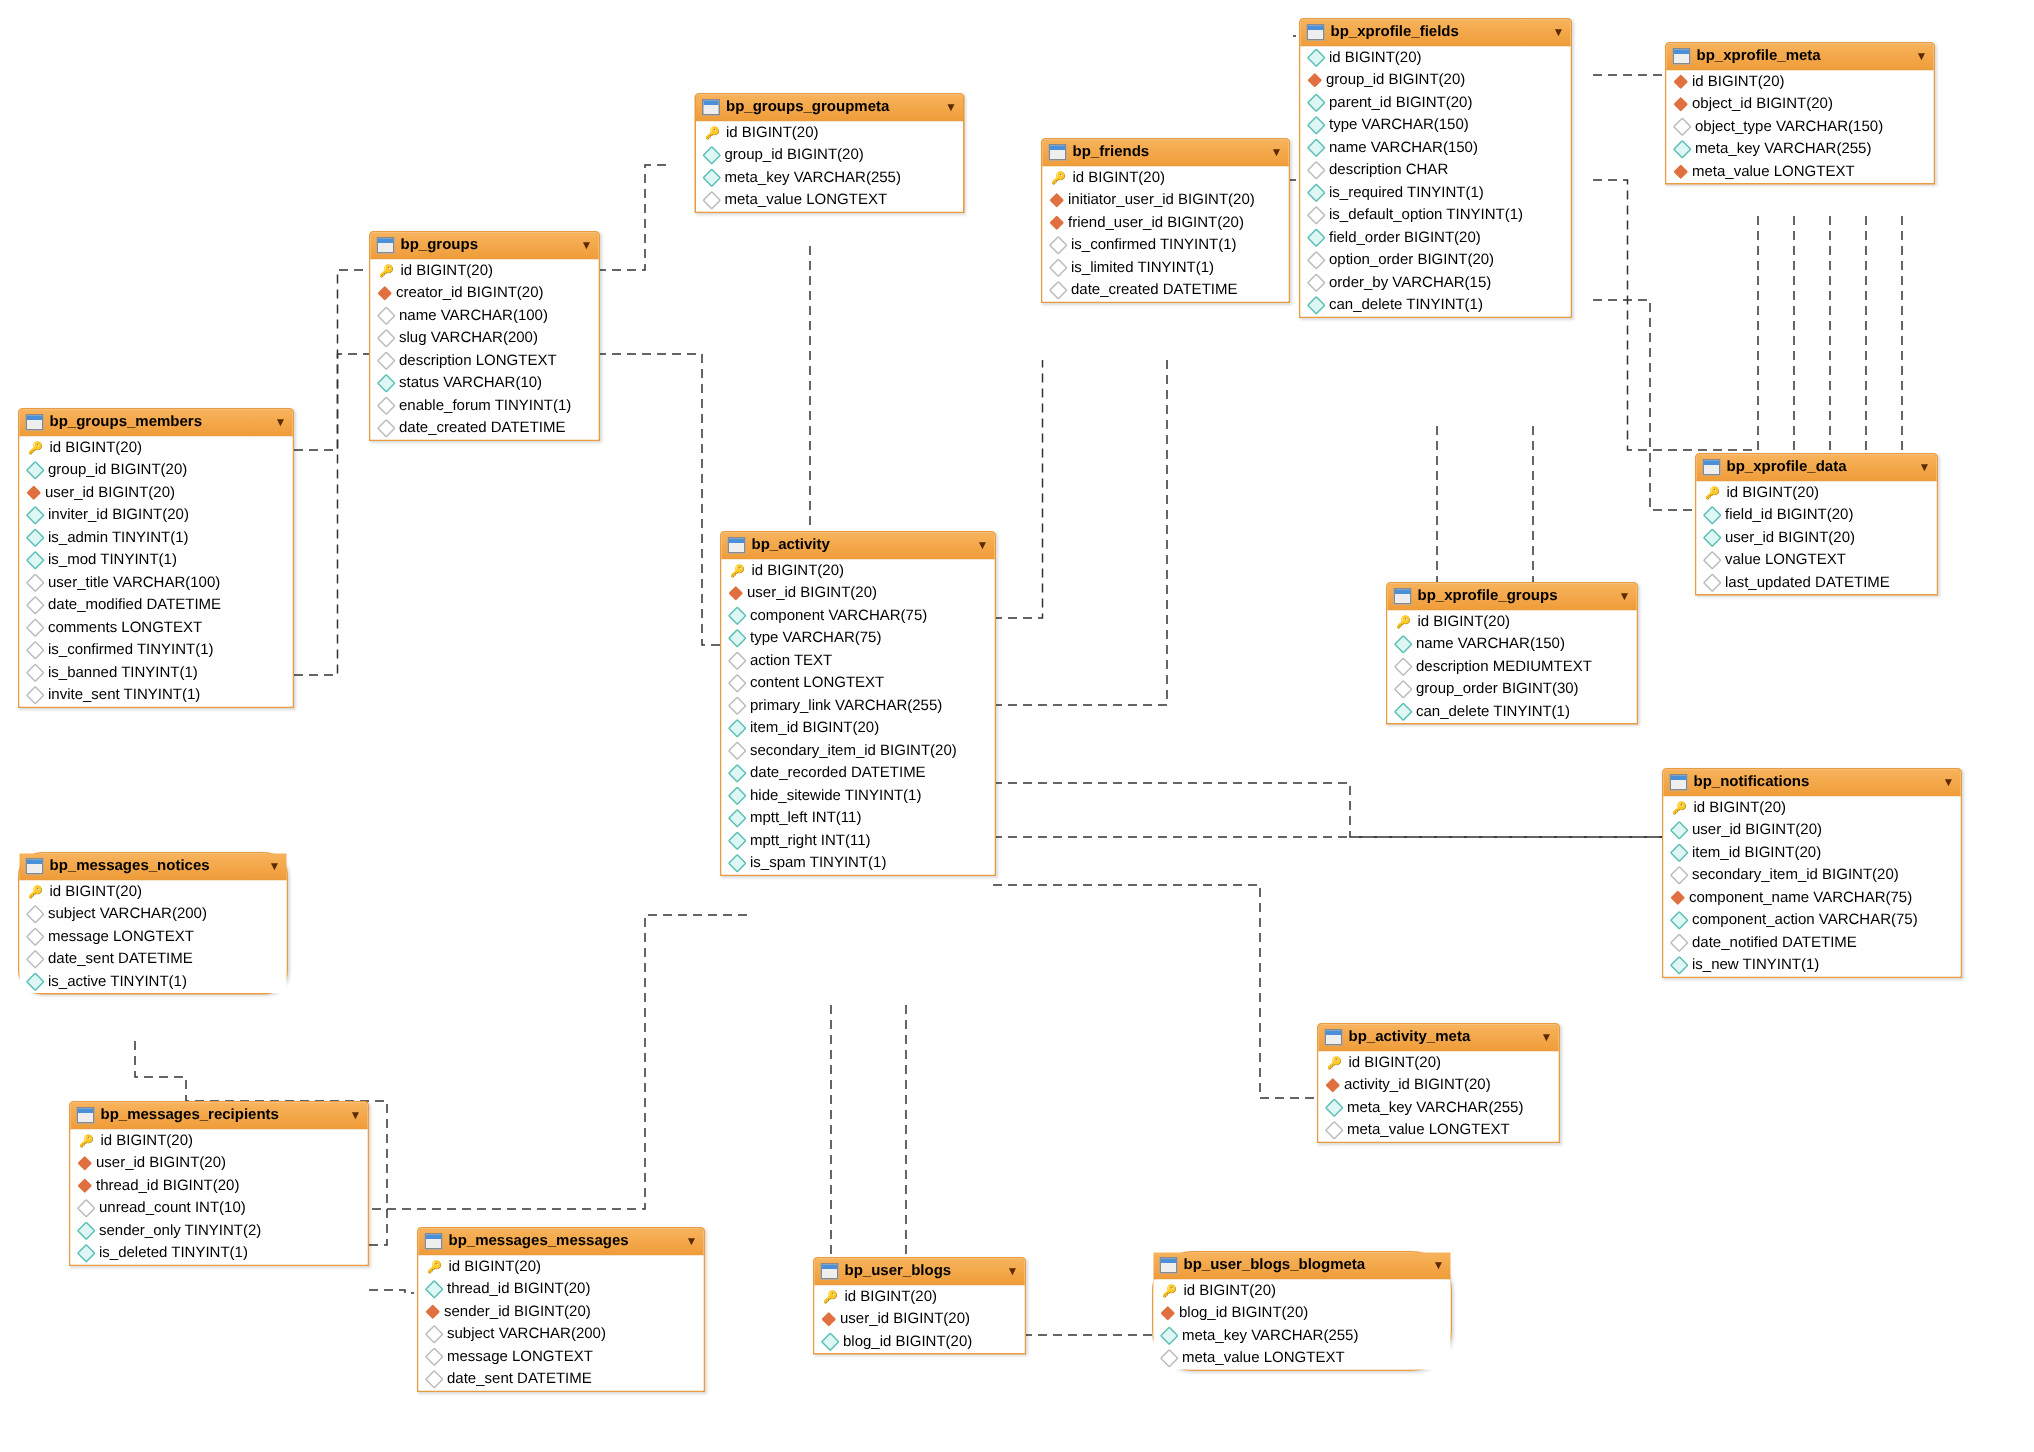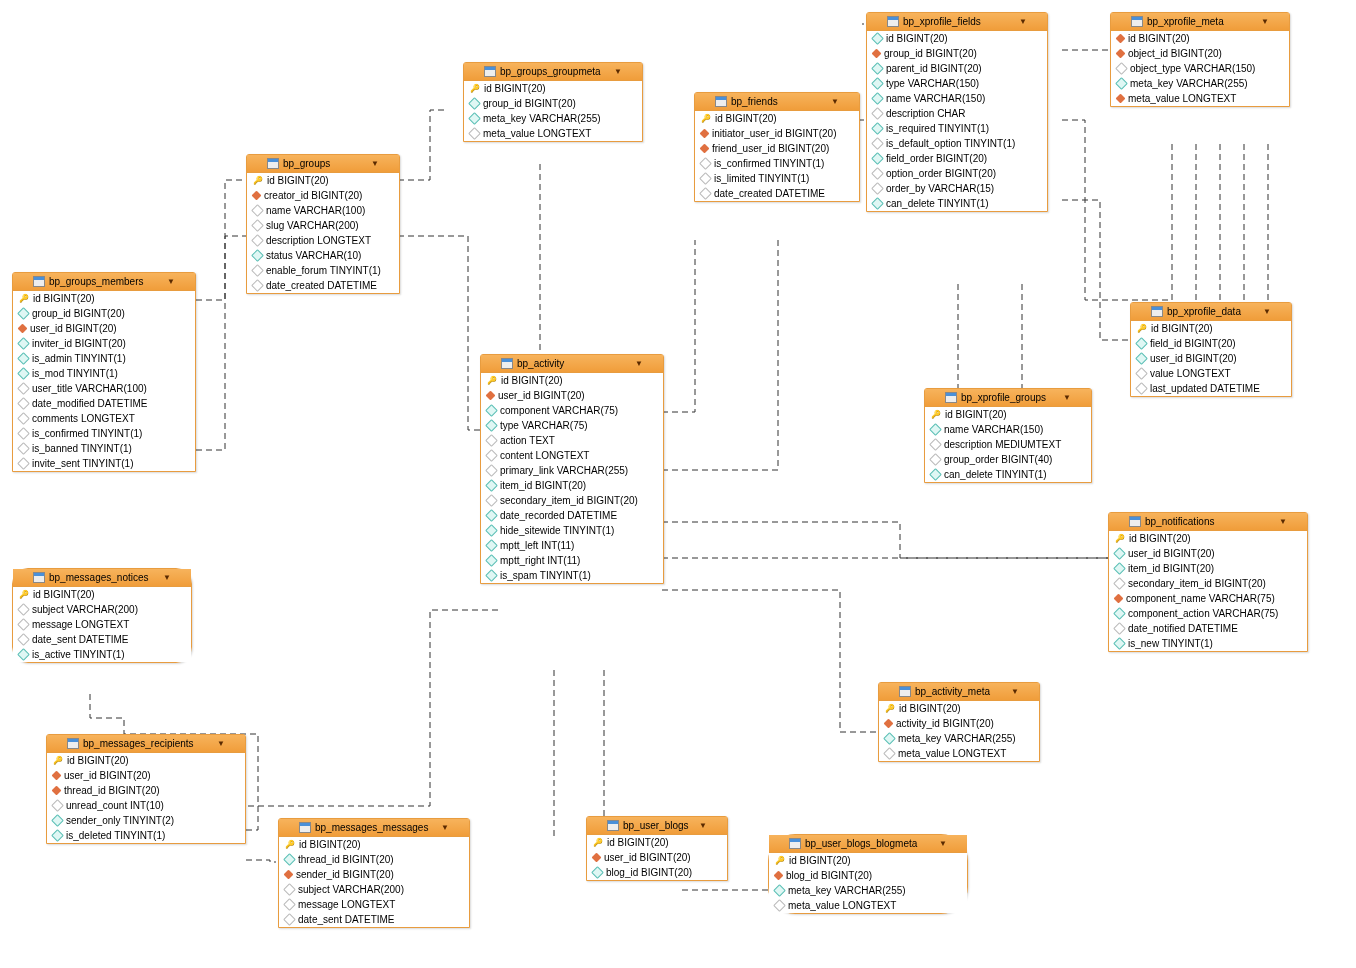--- a/index.html
+++ b/index.html
@@ -16,22 +16,22 @@
     position: absolute;
     background: #fff;
     border: 1px solid #e89c3f;
     border-radius: 3px 3px 0 0;
     box-shadow: 1px 1px 2px rgba(0,0,0,0.15);
   }
   .table-header {
     background: #f5a94a;
     background: linear-gradient(#f7b35c, #f09d3a);
     color: #000;
-    font-weight: normal;
-    padding: 3px 20px;
+    font-weight: bold;
+    padding: 3px 4px;
     display: flex;
     align-items: center;
     gap: 4px;
     border-bottom: 1px solid #e89c3f;
   }
   .table-header .expand {
     margin-left: auto;
     font-size: 8px;
     color: #5a2a00;
   }
@@ -231,21 +231,21 @@
         <span class="ic ic-plain"></span>
         <span>order_by VARCHAR(15)</span>
       </div>
       <div class="col">
         <span class="ic ic-idx"></span>
         <span>can_delete TINYINT(1)</span>
       </div>
     </div>
 </div>
 
-<div class="table" style="left:1110px; top:12px; width:178px;text-align:center;">
+<div class="table" style="left:1110px; top:28px; width:178px;text-align:center;">
   <div class="table-header">
     <span class="ic-table"></span>
     <span>bp_xprofile_meta</span>
     <span class="expand">▼</span>
   </div>
   <div class="table-body">
       <div class="col">
         <span class="ic ic-fk"></span>
         <span>id BIGINT(20)</span>
       </div>
@@ -478,21 +478,21 @@
       <div class="col">
         <span class="ic ic-idx"></span>
         <span>name VARCHAR(150)</span>
       </div>
       <div class="col">
         <span class="ic ic-plain"></span>
         <span>description MEDIUMTEXT</span>
       </div>
       <div class="col">
         <span class="ic ic-plain"></span>
-        <span>group_order BIGINT(40)</span>
+        <span>group_order BIGINT(30)</span>
       </div>
       <div class="col">
         <span class="ic ic-idx"></span>
         <span>can_delete TINYINT(1)</span>
       </div>
     </div>
 </div>
 
 <div class="table" style="left:1108px; top:512px; width:198px;">
   <div class="table-header">
@@ -653,21 +653,21 @@
         <span class="ic ic-plain"></span>
         <span>message LONGTEXT</span>
       </div>
       <div class="col">
         <span class="ic ic-plain"></span>
         <span>date_sent DATETIME</span>
       </div>
     </div>
 </div>
 
-<div class="table" style="left:542px; top:816px; width:140px;margin-left:44px;">
+<div class="table" style="left:542px; top:838px; width:140px;">
   <div class="table-header">
     <span class="ic-table"></span>
     <span>bp_user_blogs</span>
     <span class="expand">▼</span>
   </div>
   <div class="table-body">
       <div class="col">
         <span class="ic-key" style="font-size: 8px;">🔑</span>
         <span>id BIGINT(20)</span>
       </div>

